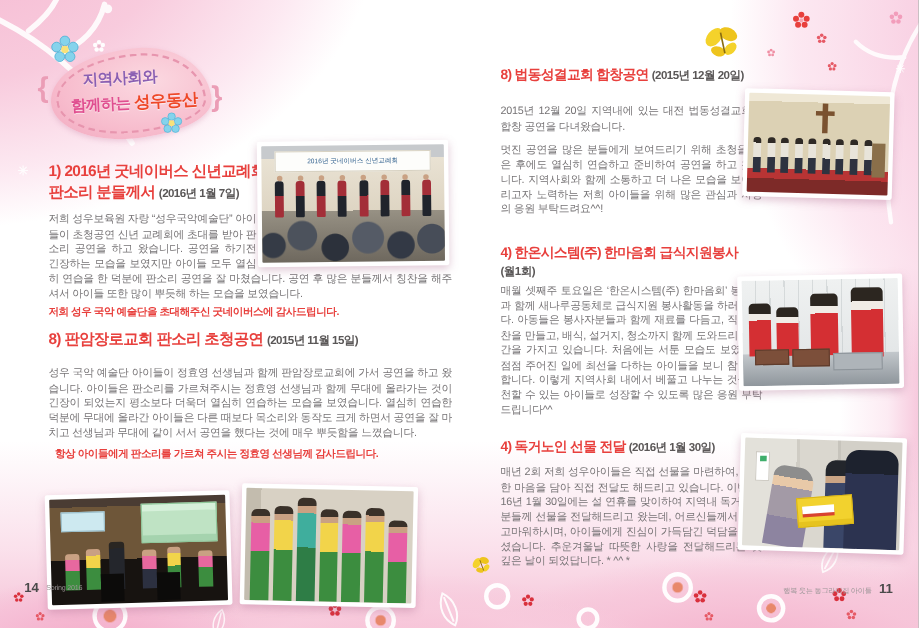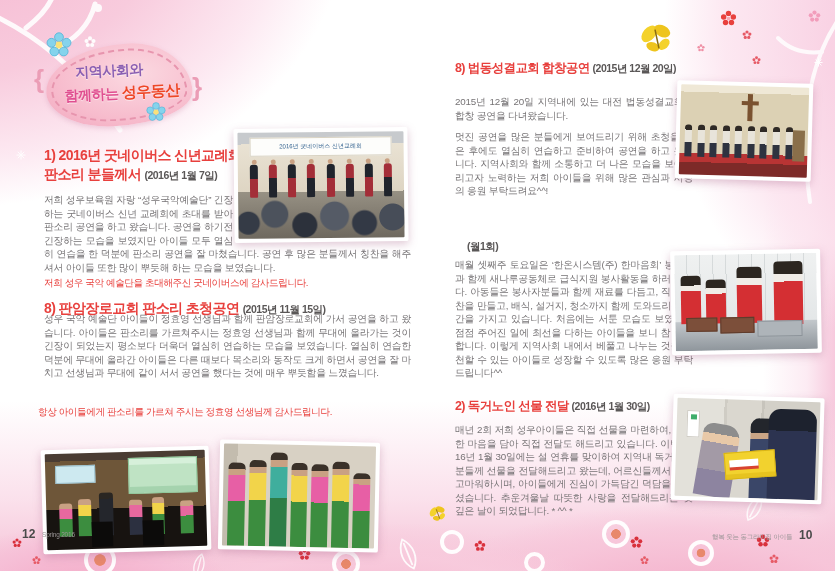--- a/index.html
+++ b/index.html
@@ -26,21 +26,21 @@
   .badge .t2{left:18px;top:40px;font-size:14px;color:#e04f90;}
   .badge .t2 .accent{color:#ee4727;font-size:15px;}
   .brace{position:absolute;color:#eb9db6;font-size:26px;font-weight:bold;z-index:3;}
   
   .h{position:absolute;font-weight:bold;color:#e8403d;letter-spacing:-.6px;z-index:2;}
   .h .date{font-weight:bold;color:#5a5757;font-size:10.5px;letter-spacing:-.5px;}
   .h-lg{font-size:14px;line-height:19px;}
   .h-sm{font-size:12.5px;line-height:16px;}
   .body{position:absolute;color:#767375;font-size:9.8px;line-height:13.5px;text-align:justify;
         word-break:break-all;letter-spacing:-.2px;z-index:2;}
-  .thanks{position:absolute;color:#e8403d;font-weight:normal;font-size:9.6px;letter-spacing:-.4px;z-index:2;}
+  .thanks{position:absolute;color:#e8403d;font-weight:bold;font-size:9.6px;letter-spacing:-.4px;z-index:2;}
   .wrap-spacer{float:right;width:178px;height:52px;}
   
   .photo{position:absolute;background:#fff;padding:4px;border-radius:2px;
          box-shadow:0 3px 8px rgba(167,98,134,.35);z-index:4;}
   .pimg{position:relative;width:100%;height:100%;overflow:hidden;border-radius:1px;}
   
   .s-pansori{background:linear-gradient(180deg,#c7cacd 0,#c7cacd 11%,#e9e2d3 11%,#ded5c3 56%,#979184 56%,#6e685e 100%);}
   .s-pansori .banner{position:absolute;left:7%;right:7%;top:5%;height:16%;background:#fdfdfb;border:1px solid #d8d2c2;
     display:flex;align-items:center;justify-content:center;font-size:6px;color:#33628f;white-space:nowrap;overflow:hidden;}
   .troupe{position:absolute;left:4%;right:4%;top:30%;height:31%;display:flex;justify-content:space-around;align-items:flex-end;}
@@ -192,33 +192,33 @@
             <i></i>
             <i></i>
             <i></i>
           </div>
         <div class="aud"></div>
       </div>
     </div>
 
     <div class="body" style="left:44px;top:193px;width:367px">
       <span class="wrap-spacer"></span>
-      <span>저희 성우보육원 자랑 “성우국악예술단” 긴장하는 굿네이버스 신년 교례회에 초대를 받아 판소리 공연을 하고 왔습니다. 공연을 하기전 긴장하는 모습을 보였지만 아이들 모두 열심히 연습을 한 덕분에 판소리 공연을 잘 마쳤습니다. 공연 후 많은 분들께서 칭찬을 해주셔서 아이들 또한 많이 뿌듯해 하는 모습을 보였습니다.</span>
+      <span>저희 성우보육원 자랑 “성우국악예술단” 아이들이 초청공연 신년 교례회에 초대를 받아 판소리 공연을 하고 왔습니다. 공연을 하기전 긴장하는 모습을 보였지만 아이들 모두 열심히 연습을 한 덕분에 판소리 공연을 잘 마쳤습니다. 공연 후 많은 분들께서 칭찬을 해주셔서 아이들 또한 많이 뿌듯해 하는 모습을 보였습니다.</span>
     </div>
 
     <div class="thanks" style="left:44px;top:277px;width:367px">저희 성우 국악 예술단을 초대해주신 굿네이버스에 감사드립니다.</div>
 
     <div class="h h-lg" style="left:44px;top:299px;width:367px">
       <span>8) 판암장로교회 판소리 초청공연</span>
       <span class="date">(2015년 11월 15일)</span>
     </div>
 
-    <div class="body" style="left:44px;top:312px;width:367px">성우 국악 예술단 아이들이 정효영 선생님과 함께 판암장로교회에 가서 공연을 하고 왔습니다. 아이들은 판소리를 가르쳐주시는 정효영 선생님과 함께 무대에 올라가는 것이 긴장이 되었는지 평소보다 더욱더 열심히 연습하는 모습을 보였습니다. 열심히 연습한 덕분에 무대에 올라간 아이들은 다른 때보다 목소리와 동작도 크게 하면서 공연을 잘 마치고 선생님과 무대에 같이 서서 공연을 했다는 것에 매우 뿌듯함을 느꼈습니다.</div>
-
-    <div class="thanks" style="left:38px;top:406px;width:367px">항상 아이들에게 판소리를 가르쳐 주시는 정효영 선생님께 감사드립니다.</div>
+    <div class="body" style="left:44px;top:333px;width:367px">성우 국악 예술단 아이들이 정효영 선생님과 함께 판암장로교회에 가서 공연을 하고 왔습니다. 아이들은 판소리를 가르쳐주시는 정효영 선생님과 함께 무대에 올라가는 것이 긴장이 되었는지 평소보다 더욱더 열심히 연습하는 모습을 보였습니다. 열심히 연습한 덕분에 무대에 올라간 아이들은 다른 때보다 목소리와 동작도 크게 하면서 공연을 잘 마치고 선생님과 무대에 같이 서서 공연을 했다는 것에 매우 뿌듯함을 느꼈습니다.</div>
+
+    <div class="thanks" style="left:50px;top:406px;width:367px">항상 아이들에게 판소리를 가르쳐 주시는 정효영 선생님께 감사드립니다.</div>
 
     <div class="photo" style="left:42px;top:448px;width:160px;height:96px;transform:rotate(-1.6deg)">
       <div class="pimg s-stage">
         <div class="scr-a"></div>
         <div class="scr-b"></div>
         <span class="fig" style="left:8%;width:8%;height:34%;background:linear-gradient(180deg,#c9a183 0 16%,#e7689f 16% 46%,#3c8d3f 46%)"></span>
         <span class="fig" style="left:20%;width:8%;height:38%;background:linear-gradient(180deg,#c9a183 0 16%,#f2d44a 16% 46%,#3c8d3f 46%)"></span>
         <span class="fig" style="left:33%;width:9%;height:44%;background:linear-gradient(180deg,#2a2622 0 14%,#24262c 14%)"></span>
         <span class="fig" style="left:52%;width:8%;height:36%;background:linear-gradient(180deg,#c9a183 0 16%,#e7689f 16% 50%,#2c3040 50%)"></span>
         <span class="fig" style="left:66%;width:8%;height:38%;background:linear-gradient(180deg,#c9a183 0 16%,#f2d44a 16% 46%,#3c8d3f 46%)"></span>
@@ -235,21 +235,21 @@
             <i></i>
             <i></i>
             <i></i>
             <i></i>
             <i></i>
             <i></i>
           </div>
       </div>
     </div>
 
-    <div class="pagenum" style="left:22px;top:527px">12</div>
+    <div class="pagenum" style="left:22px;top:527px">14</div>
     <div class="footnote" style="left:42px;top:531px">Spring 2016</div>
   </div>
 
   <div>
 
     <div class="h h-sm" style="left:455px;top:60px;width:246px">
       <span>8) 법동성결교회 합창공연</span>
       <span class="date">(2015년 12월 20일)</span>
     </div>
     <div class="body" style="left:455px;top:95px;width:238px">2015년 12월 20일 지역내에 있는 대전 법동성결교회로 합창 공연을 다녀왔습니다.</div>
@@ -267,56 +267,56 @@
             <i></i>
             <i></i>
             <i></i>
             <i></i>
           </div>
         <div class="lectern"></div>
       </div>
     </div>
 
     <div class="h h-sm" style="left:455px;top:222px;width:246px">
-      <br>
-      <span class="date" style="margin-left:12px">(월1회)</span>
+      <span>4) 한온시스템(주) 한마음회 급식지원봉사</span><br>
+      <span class="date" style="margin-left:0">(월1회)</span>
     </div>
     <div class="body" style="left:455px;top:258px;width:238px">매월 셋째주 토요일은 ‘한온시스템(주) 한마음회’ 봉사팀과 함께 새나루공동체로 급식지원 봉사활동을 하러 갑니다. 아동들은 봉사자분들과 함께 재료를 다듬고, 직접 반찬을 만들고, 배식, 설거지, 청소까지 함께 도와드리는 시간을 가지고 있습니다. 처음에는 서툰 모습도 보였지만 점점 주어진 일에 최선을 다하는 아이들을 보니 참 기특합니다. 이렇게 지역사회 내에서 베풀고 나누는 것을 실천할 수 있는 아이들로 성장할 수 있도록 많은 응원 부탁드립니다^^</div>
 
     <div class="photo" style="left:671px;top:250px;width:142px;height:96px;transform:rotate(-1deg)">
       <div class="pimg s-kitchen">
         <div class="counter"></div>
         <span class="fig" style="left:4%;bottom:28%;width:14%;height:50%"></span>
         <span class="fig" style="left:22%;bottom:28%;width:14%;height:46%"></span>
         <span class="fig" style="left:44%;bottom:28%;width:17%;height:58%"></span>
         <span class="fig" style="left:70%;bottom:26%;width:20%;height:66%"></span>
         <span class="tray" style="left:8%;bottom:20%;width:20%;height:12%"></span>
         <span class="tray" style="left:32%;bottom:18%;width:22%;height:14%"></span>
         <span class="tray gray" style="left:58%;bottom:14%;width:30%;height:14%"></span>
       </div>
     </div>
 
     <div class="h h-sm" style="left:455px;top:398px;width:246px">
-      <span>2) 독거노인 선물 전달</span>
+      <span>4) 독거노인 선물 전달</span>
       <span class="date">(2016년 1월 30일)</span>
     </div>
     <div class="body" style="left:455px;top:423px;width:238px">매년 2회 저희 성우아이들은 직접 선물을 마련하여, 따뜻한 마음을 담아 직접 전달도 해드리고 있습니다. 이번 2016년 1월 30일에는 설 연휴를 맞이하여 지역내 독거노인분들께 선물을 전달해드리고 왔는데, 어르신들께서 무척 고마워하시며, 아이들에게 진심이 가득담긴 덕담을 해주셨습니다. 추운겨울날 따뜻한 사랑을 전달해드리는 뜻 깊은 날이 되었답니다. * ^^ *</div>
 
     <div class="photo" style="left:672px;top:396px;width:143px;height:98px;transform:rotate(1.8deg)">
       <div class="pimg s-gift">
         <div class="panel"></div>
         <div class="granny"></div>
         <div class="kid2"></div>
         <div class="kid1"></div>
         <div class="box"></div>
       </div>
     </div>
 
     <div class="footnote" style="left:712px;top:533px">행복 웃는 동그라미집 아이들</div>
-    <div class="pagenum" style="left:799px;top:528px">10</div>
+    <div class="pagenum" style="left:799px;top:528px">11</div>
   </div>
 
   <svg class="dec" style="left:638px;top:20px;transform:rotate(-12deg)" width="38" height="38" viewBox="0 0 40 40">
     <ellipse cx="13" cy="13" rx="10" ry="6.5" fill="#f4d22b" transform="rotate(-38 13 13)"></ellipse>
       <ellipse cx="27" cy="13" rx="9" ry="6" fill="#eec41d" transform="rotate(38 27 13)"></ellipse>
     <ellipse cx="14" cy="27" rx="7" ry="4.6" fill="#eec41d" transform="rotate(32 14 27)"></ellipse>
       <ellipse cx="26" cy="27" rx="7" ry="4.6" fill="#f4d22b" transform="rotate(-32 26 27)"></ellipse>
     <line x1="20" y1="10" x2="20" y2="30" stroke="#8a6d10" stroke-width="1.6"></line>
     </svg>
   <svg class="dec" style="left:676px;top:98px;transform:rotate(14deg)" width="28" height="28" viewBox="0 0 40 40">

